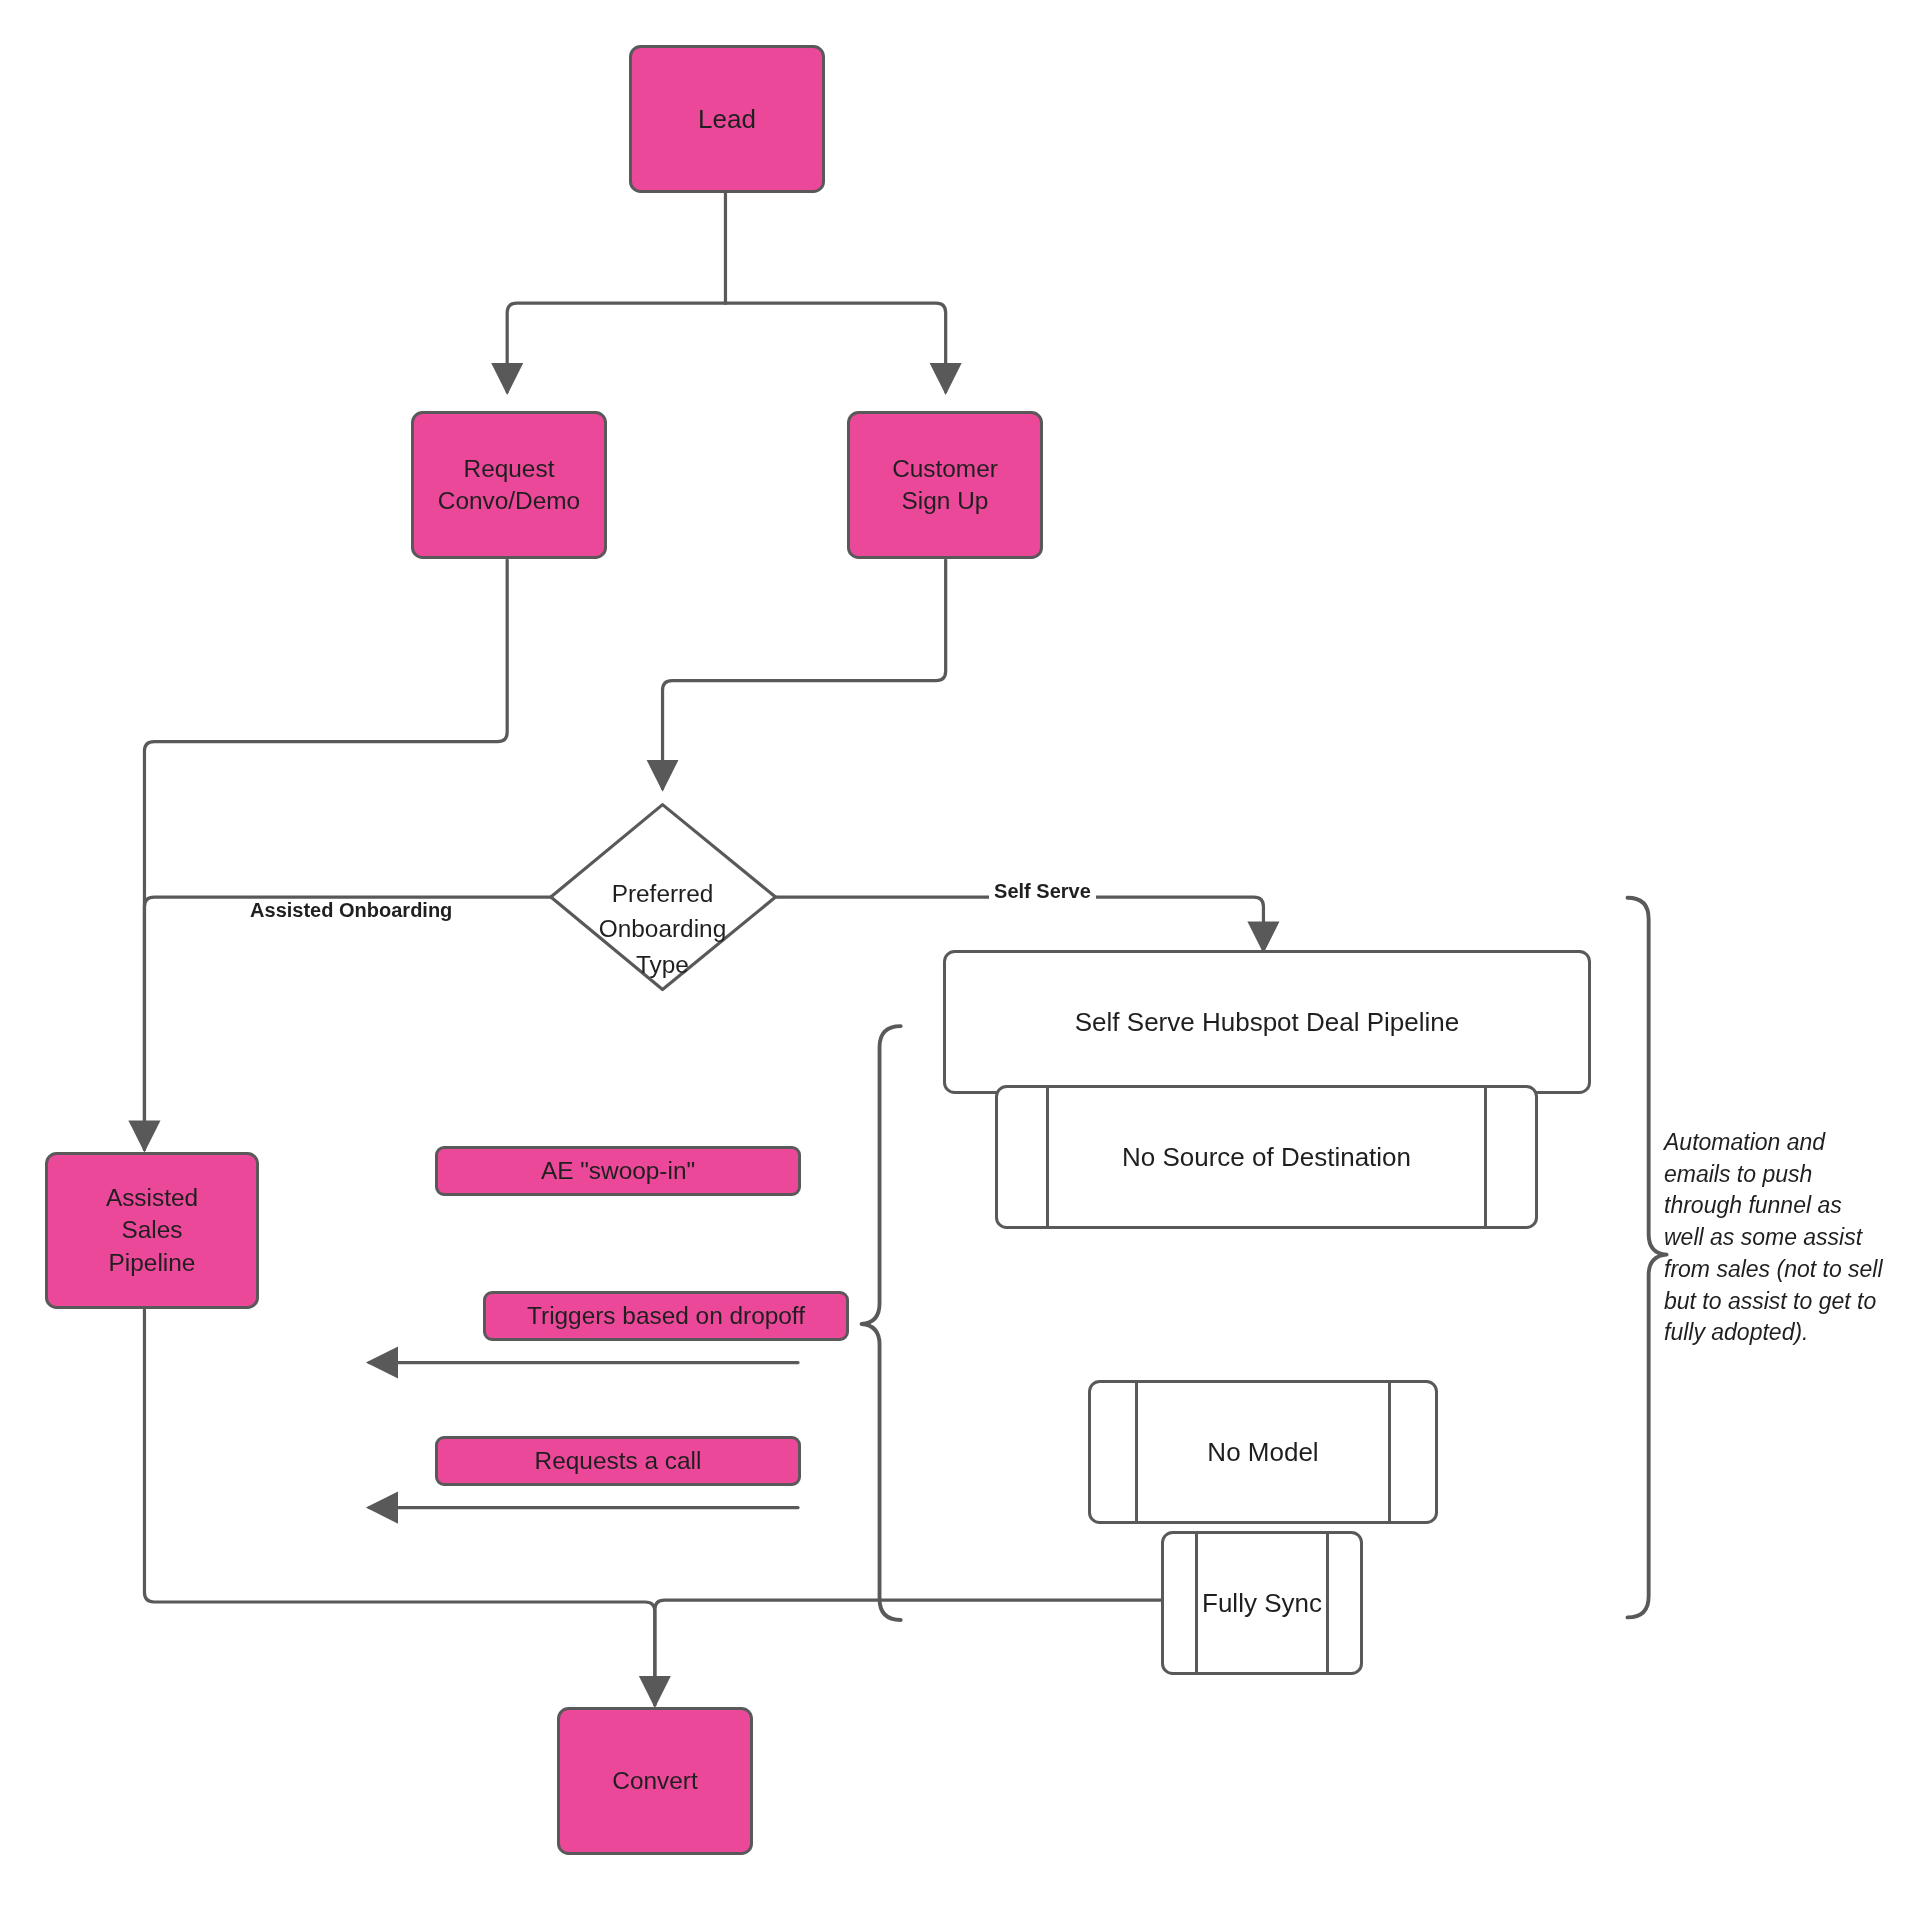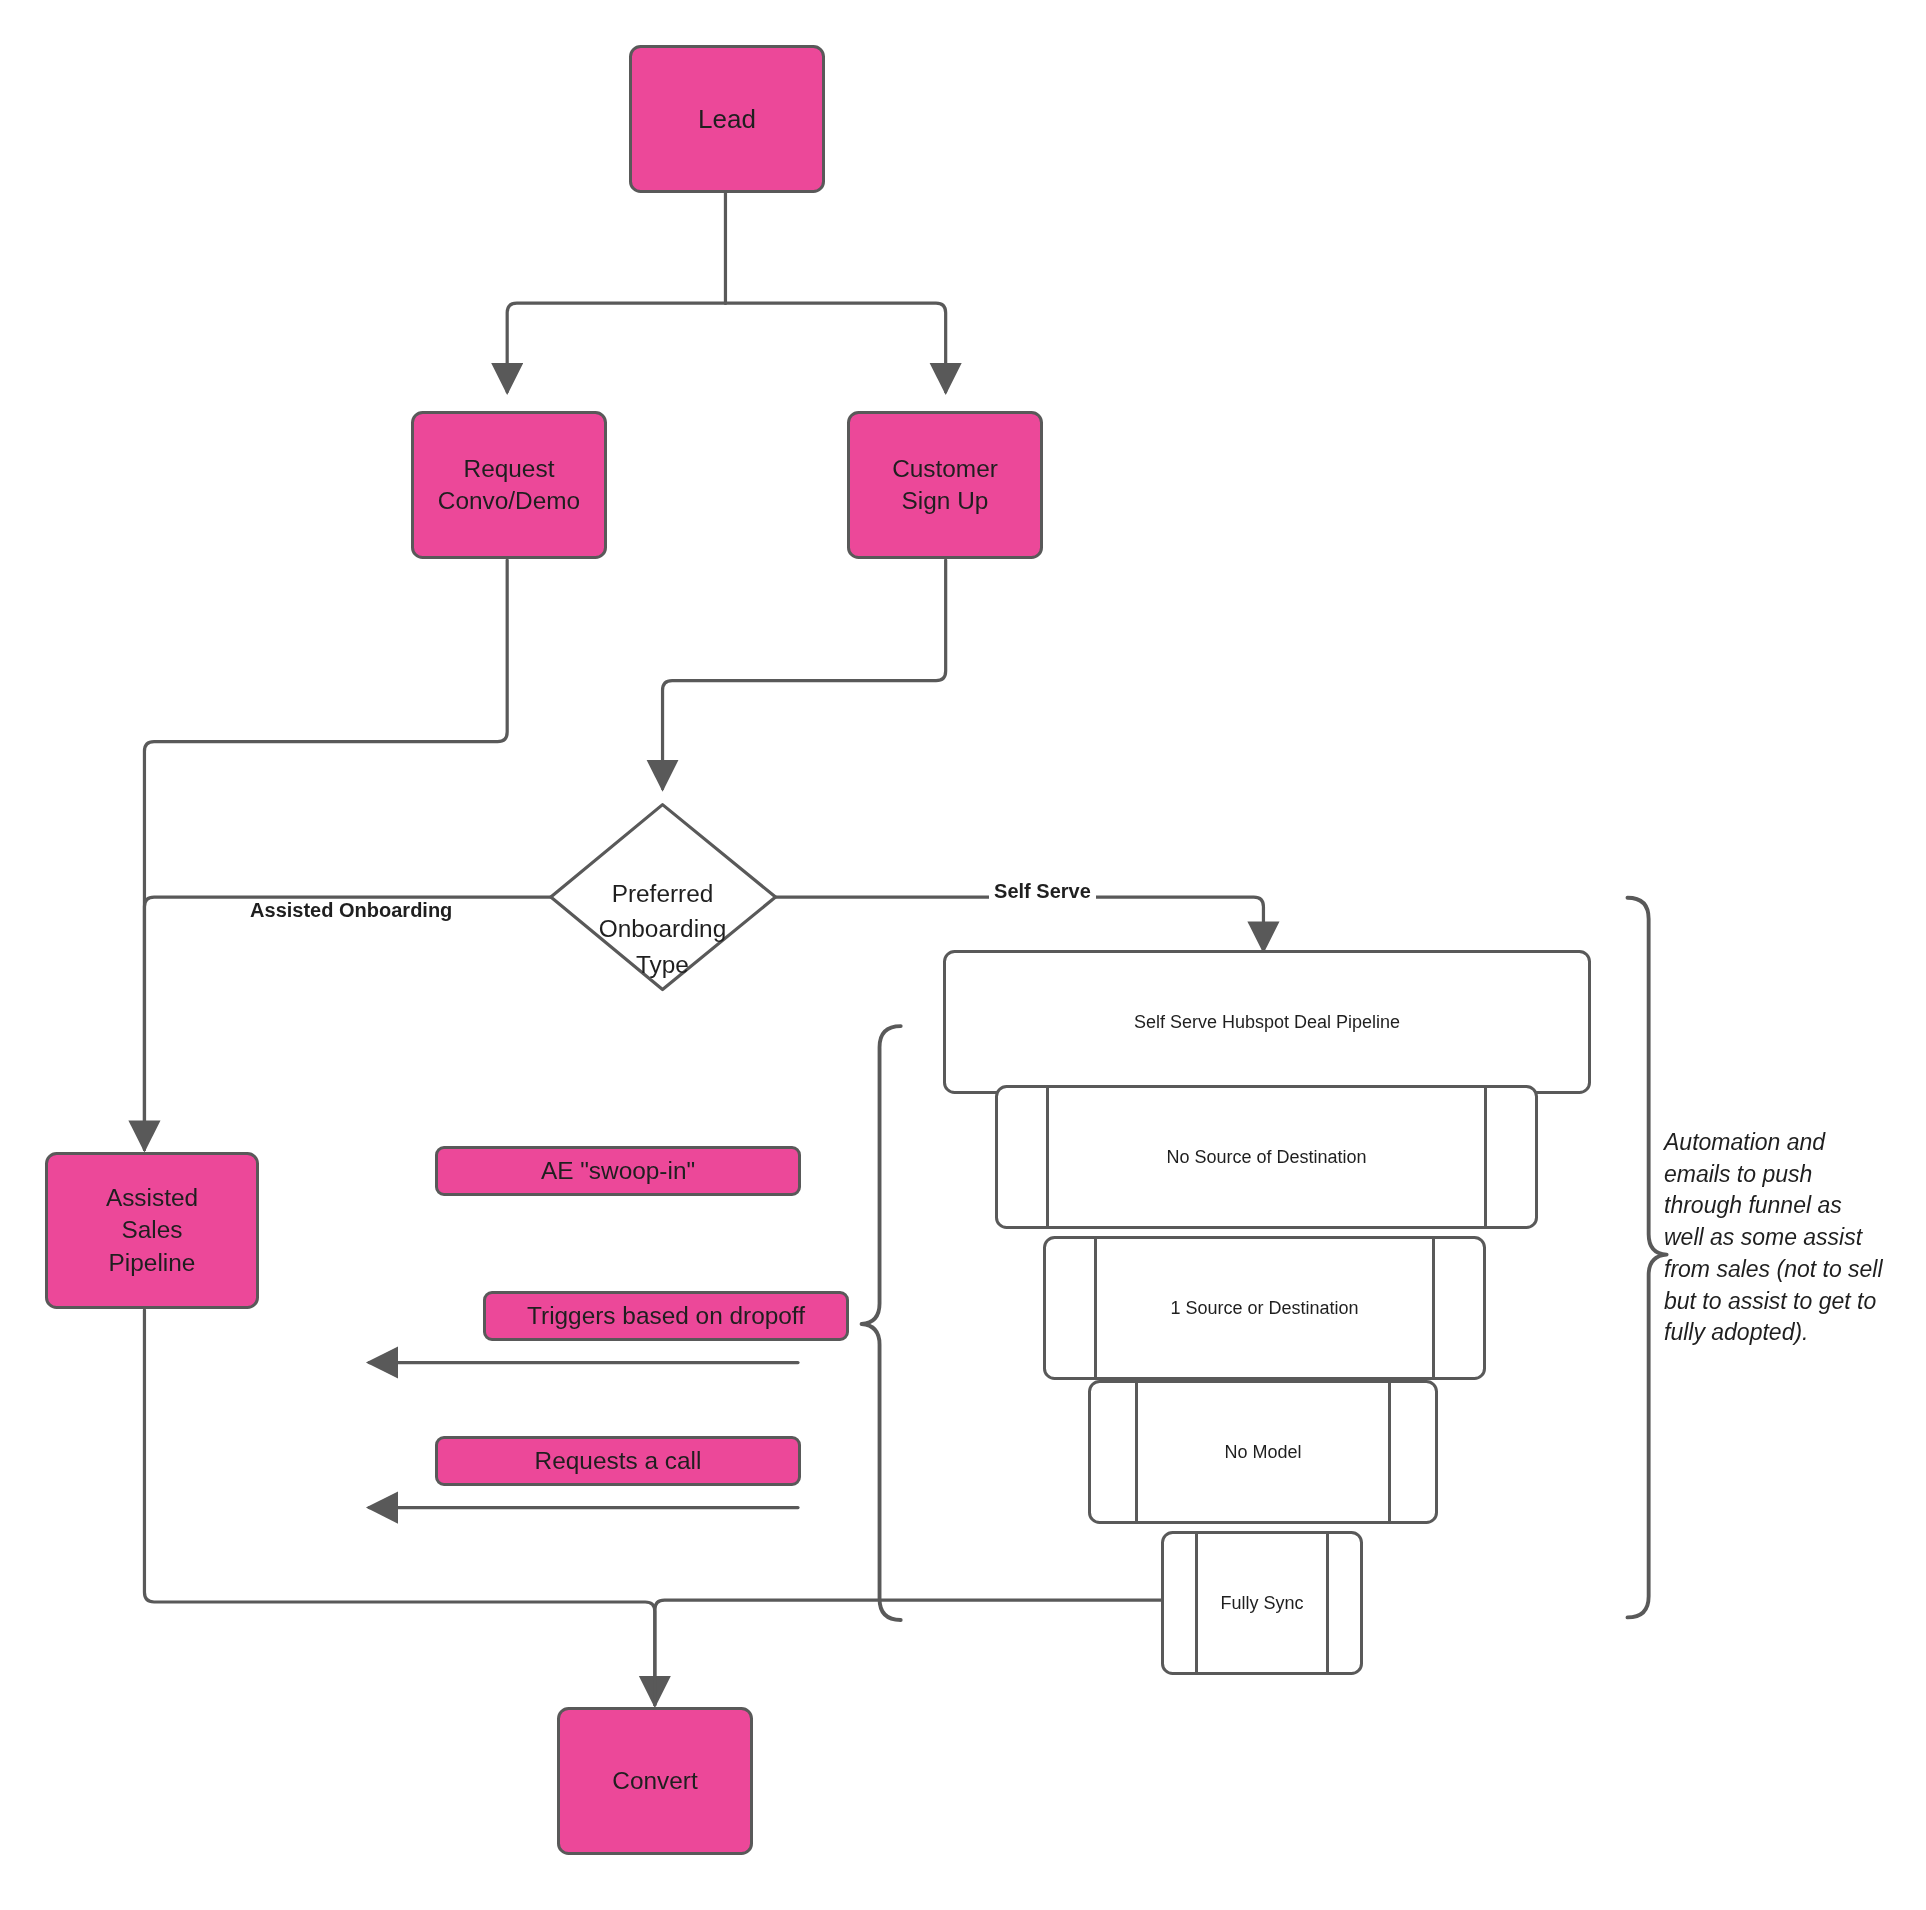--- a/index.html
+++ b/index.html
@@ -37,21 +37,21 @@
   }
   .node-lg { font-size: 26px; }
   .node-md { font-size: 24.4px; }
   .funnel-stage {
     position: absolute;
     box-sizing: border-box;
     border: 3.2px solid #595959;
     border-radius: 11.6px;
     background: #ffffff;
     color: #1f1f1f;
-    font-size: 18px;
+    font-size: 26px;
     display: flex;
     align-items: center;
     justify-content: center;
     text-align: center;
   }
   .funnel-inner-l, .funnel-inner-r {
     position: absolute;
     top: 0;
     bottom: 0;
     width: 0;
@@ -189,25 +189,20 @@
   <div class="funnel-stage" style="left:943px; top:950px; width:648px; height:144px;">
     <span>Self Serve Hubspot Deal Pipeline</span>
   </div>
 
   <div class="funnel-stage" style="left:995px; top:1085px; width:543px; height:144px;">
     <span class="funnel-inner-l" style="left:48px;"></span>
     <span class="funnel-inner-r" style="right:48px;"></span>
     <span>No Source of Destination</span>
   </div>
 
-  <div class="funnel-stage" style="left:1043px; top:1236px; width:443px; height:144px;">
-    <span class="funnel-inner-l" style="left:48px;"></span>
-    <span class="funnel-inner-r" style="right:48px;"></span>
-    <span>1 Source or Destination</span>
-  </div>
 
   <div class="funnel-stage" style="left:1088px; top:1380px; width:350px; height:144px;">
     <span class="funnel-inner-l" style="left:44px;"></span>
     <span class="funnel-inner-r" style="right:44px;"></span>
     <span>No Model</span>
   </div>
 
   <div class="funnel-stage" style="left:1161px; top:1531px; width:202px; height:144px;">
     <span class="funnel-inner-l" style="left:31px;"></span>
     <span class="funnel-inner-r" style="right:31px;"></span>

